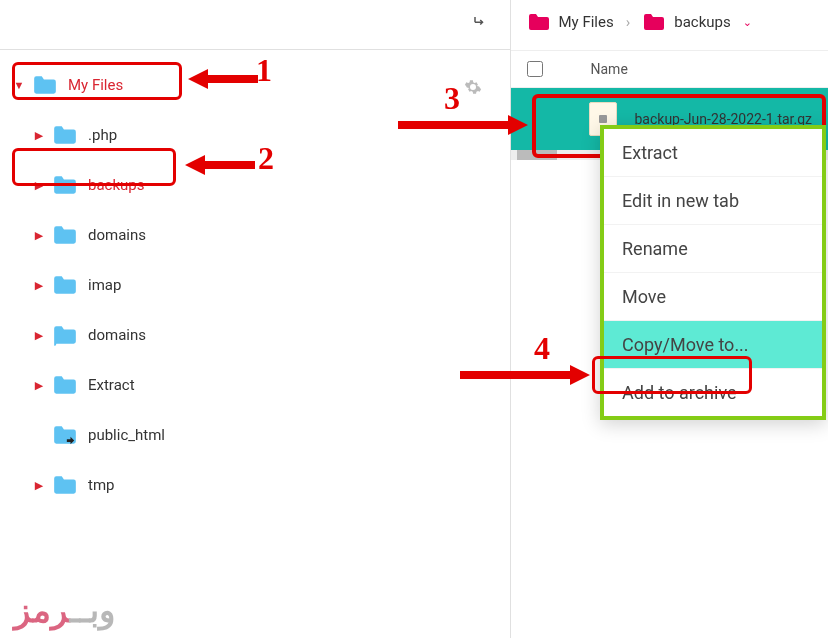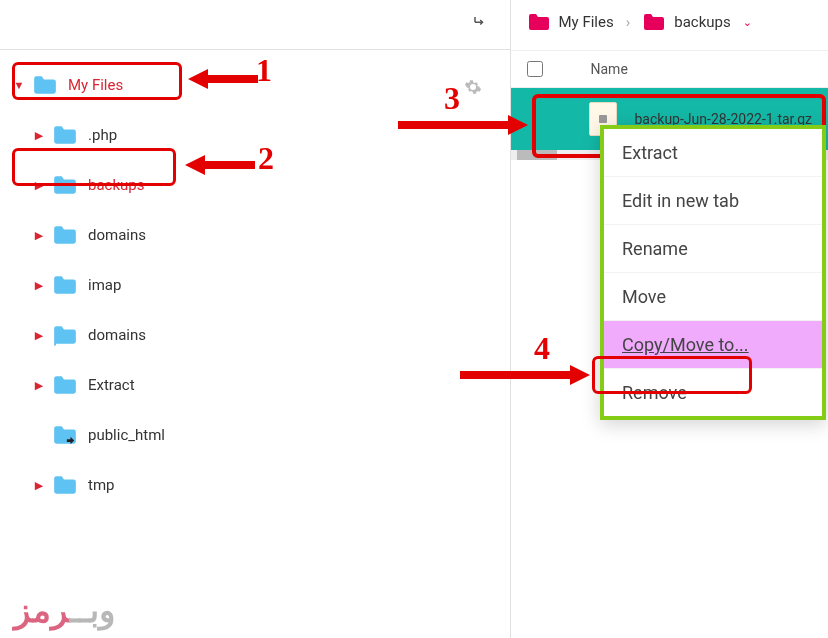--- a/index.html
+++ b/index.html
@@ -146,21 +146,21 @@
       box-shadow: 0 4px 18px rgba(0,0,0,0.18);
       z-index: 10;
       font-size: 18px;
     }
     .context-menu .mi {
       padding: 13px 18px;
       color: #444;
       border-bottom: 1px solid #f2f2f2;
     }
     .context-menu .mi:last-child { border-bottom: none; }
-    .context-menu .mi.hover { background: #f0abfc; text-decoration: underline; }
+    .context-menu .mi.hover { background: #5eead4; }
     .cm-highlight {
       position: absolute;
       border: 3px solid #e30000;
       border-radius: 6px;
       left: 592px;
       top: 356px;
       width: 160px;
       height: 38px;
       z-index: 20;
       pointer-events: none;
@@ -354,21 +354,21 @@
       </div>
   </div>
 </div>
 
 <div class="context-menu">
   <div class="mi">Extract</div>
   <div class="mi">Edit in new tab</div>
   <div class="mi">Rename</div>
   <div class="mi">Move</div>
   <div class="mi hover">Copy/Move to...</div>
-  <div class="mi">Remove</div>
+  <div class="mi">Add to archive</div>
 </div>
 
 <div class="highlight-box hb1"></div>
 <div class="highlight-box hb2"></div>
 <div class="file-sel-box"></div>
 <div class="cm-highlight"></div>
 
 <span class="anno-num" style="left:256px; top:52px">1</span>
 <span class="anno-num" style="left:258px; top:140px">2</span>
 <span class="anno-num" style="left:444px; top:80px">3</span>

